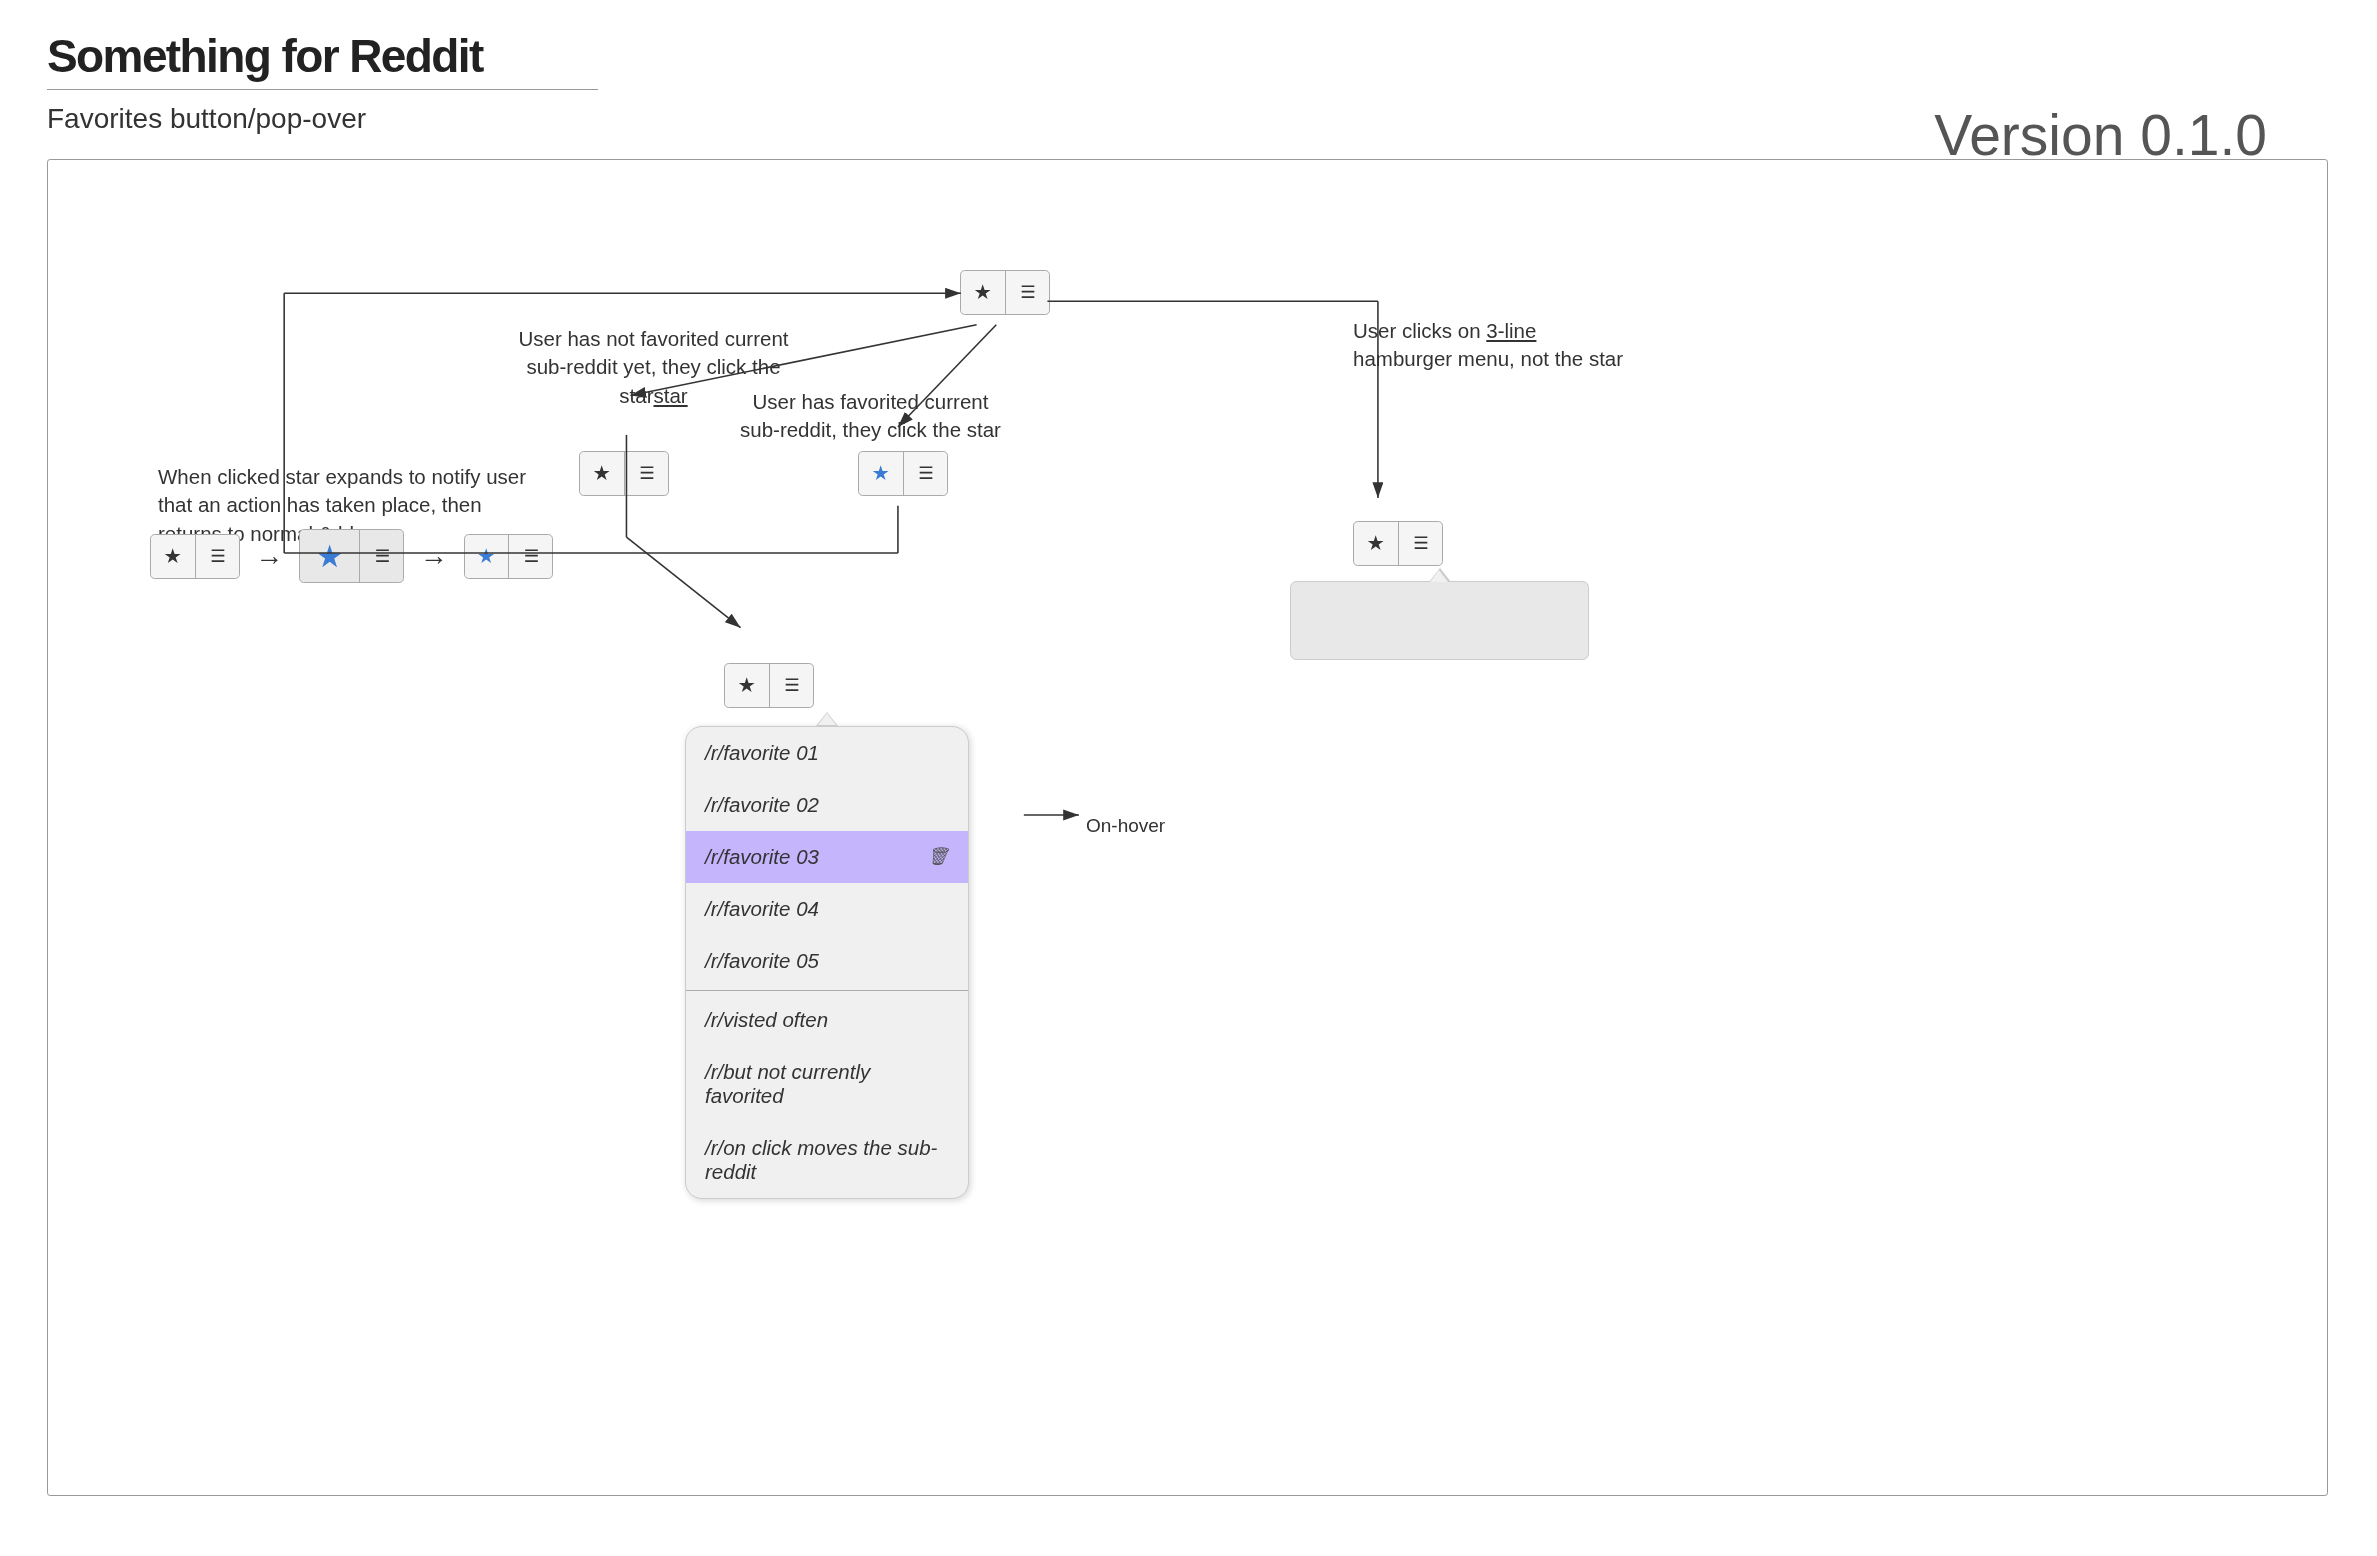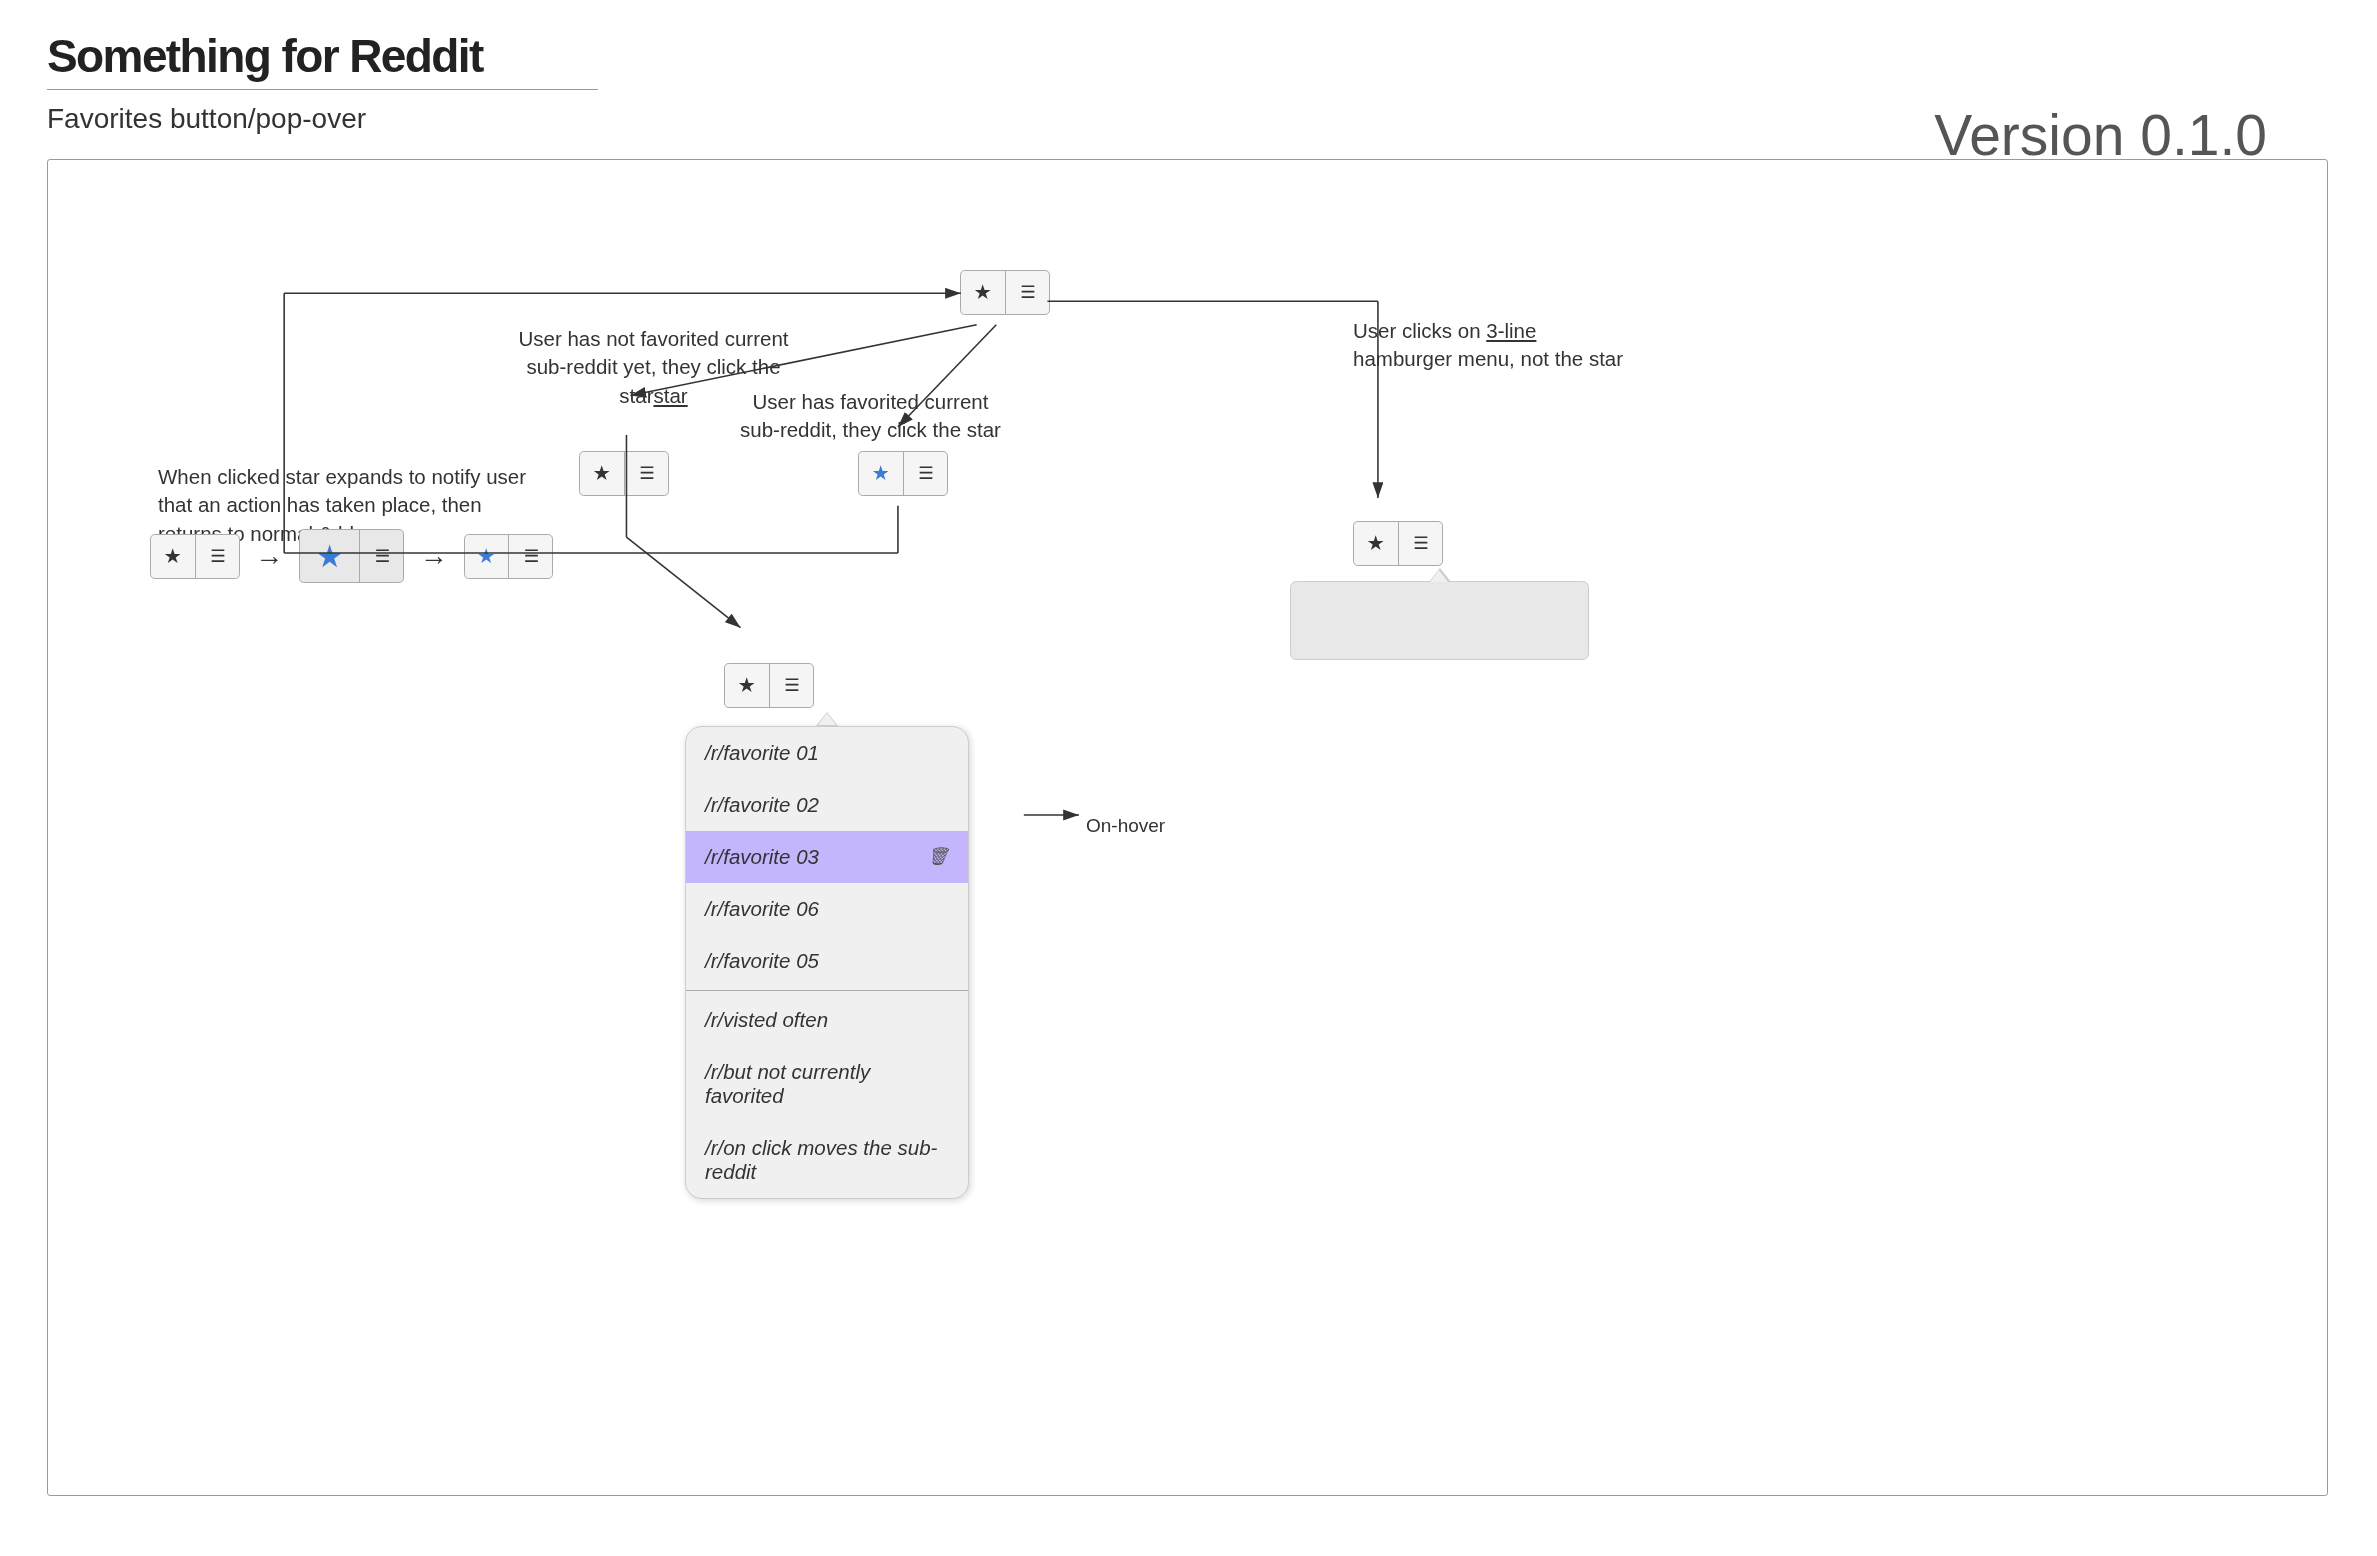--- a/index.html
+++ b/index.html
@@ -337,21 +337,21 @@
           <span>/r/favorite 01</span>
         </div>
         <div class="dropdown-item">
           <span>/r/favorite 02</span>
         </div>
         <div class="dropdown-item hovered">
           <span>/r/favorite 03</span>
           <span class="trash-icon">🗑</span>
         </div>
         <div class="dropdown-item">
-          <span>/r/favorite 06</span>
+          <span>/r/favorite 04</span>
         </div>
         <div class="dropdown-item">
           <span>/r/favorite 05</span>
         </div>
 
         <hr class="dropdown-divider">
 
         <div class="dropdown-item">
           <span>/r/visted often</span>
         </div>

